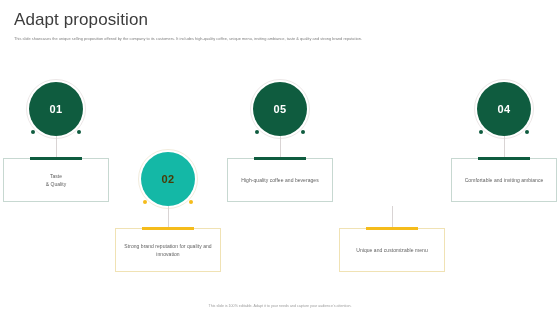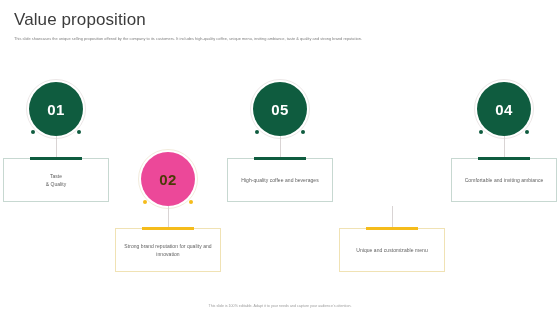--- a/index.html
+++ b/index.html
@@ -91,26 +91,26 @@
   .circle {
     position: absolute;
     left: 0;
     top: 0;
     width: 54px;
     height: 54px;
     border-radius: 50%;
     display: flex;
     align-items: center;
     justify-content: center;
-    font-size: 15px;
+    font-size: 11px;
     font-weight: 700;
     letter-spacing: 0.3px;
   }
   .node.green  .circle { background: #0f5c3f; color: #ffffff; }
-  .node.yellow .circle { background: #ec4899; color: #4a3a06; }
+  .node.yellow .circle { background: #14b8a6; color: #4a3a06; }
 
   .dot {
     position: absolute;
     width: 4px;
     height: 4px;
     border-radius: 50%;
     bottom: 2px;
   }
   .dot.left  { left: 2px; }
   .dot.right { right: 2px; }
@@ -179,21 +179,21 @@
     color: #9b9b9b;
     letter-spacing: 0.02px;
   }
 </style>
 </head>
 <body>
 
 <div id="slide">
 
   <div id="header">
-    <h1 id="page-title">Value proposition</h1>
+    <h1 id="page-title">Adapt proposition</h1>
     <div id="subtitle">This slide showcases the unique selling proposition offered by the company to its customers. It includes high-quality coffee, unique menu, inviting ambiance, taste &amp; quality and strong brand reputation.</div>
   </div>
 
   <div id="diagram">
       <div class="node green top" style="left: 2px;">
         <div class="circle-wrap">
           <div class="ring"></div>
           <div class="circle">01</div>
           <div class="dot left"></div>
           <div class="dot right"></div>

